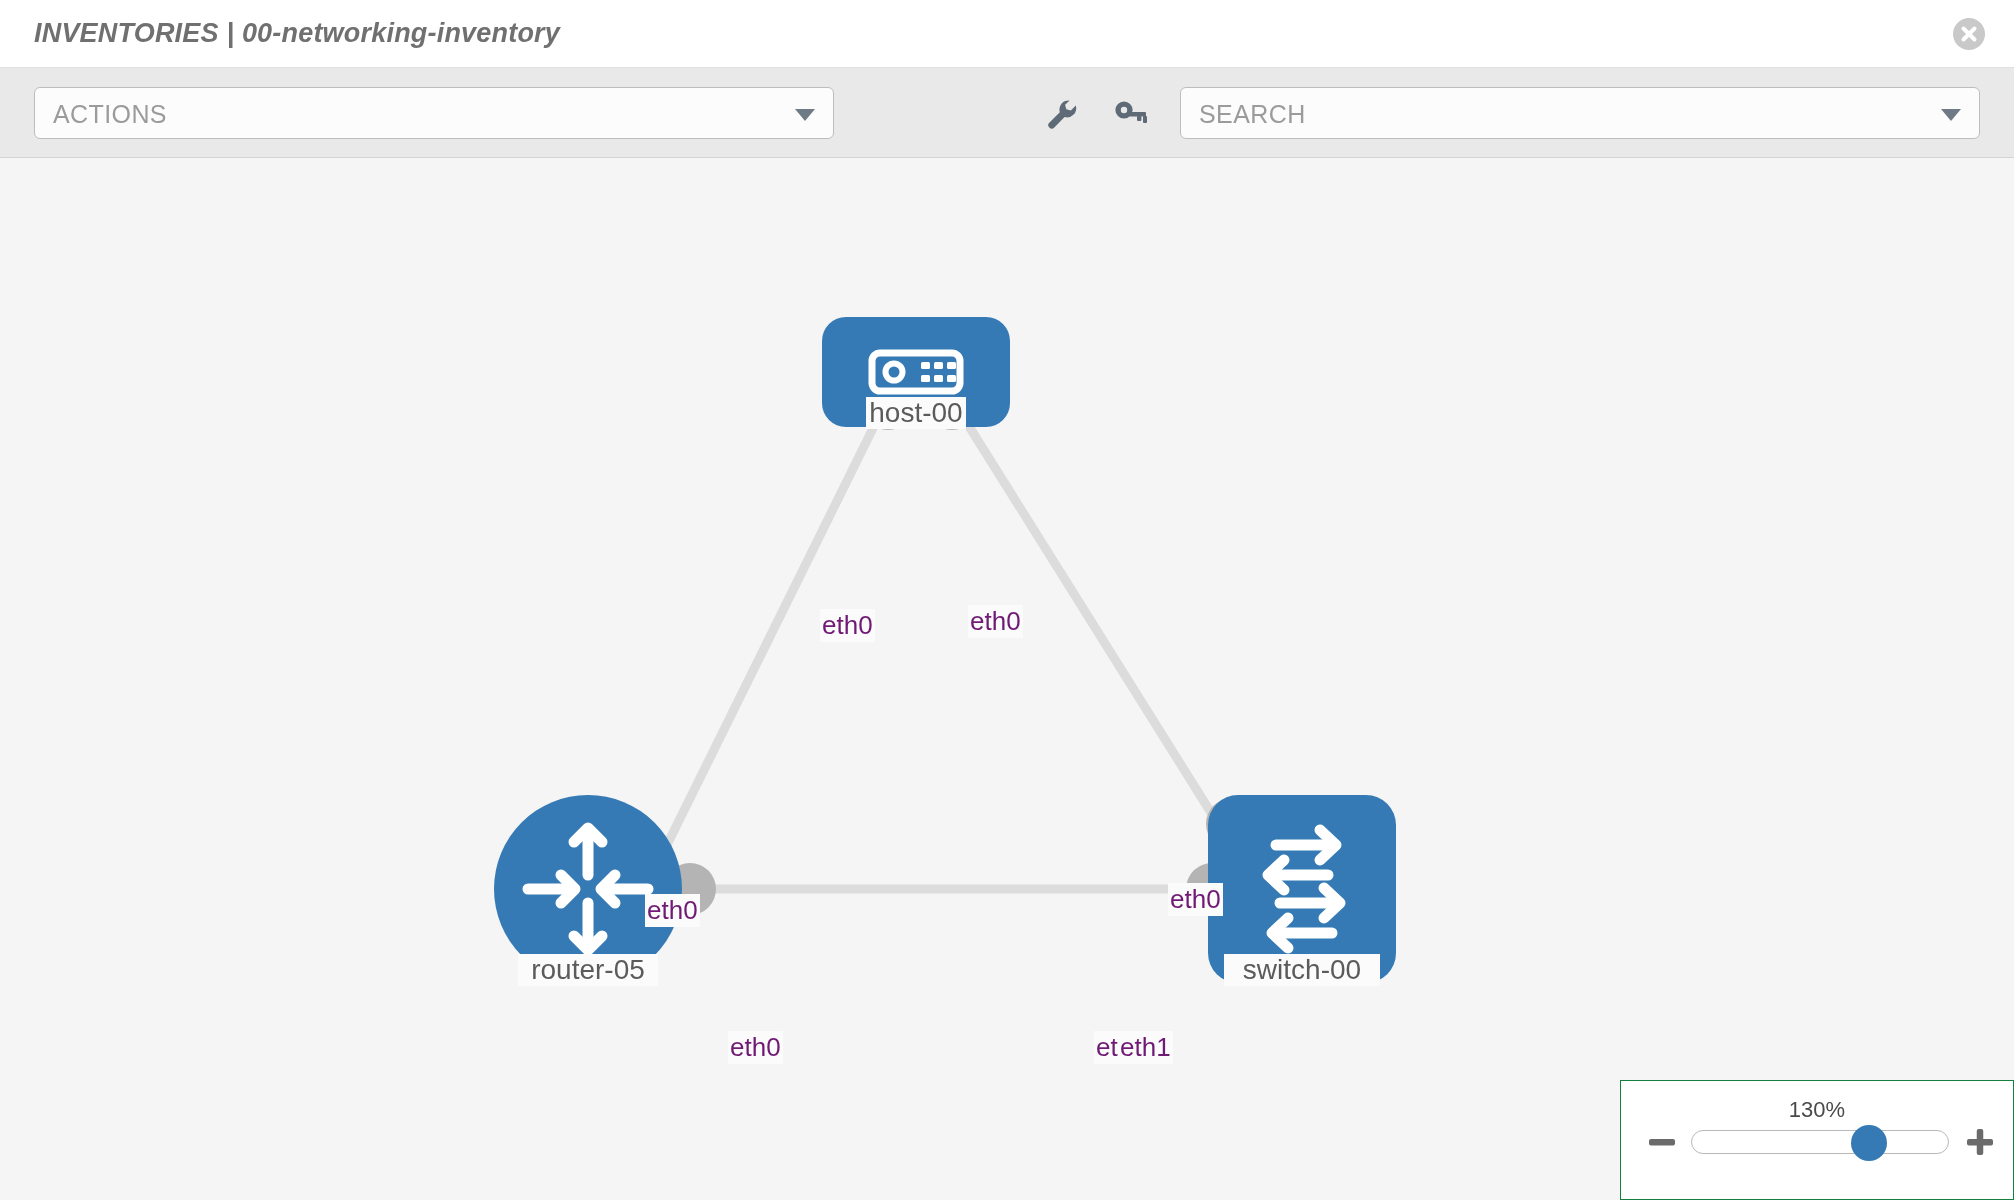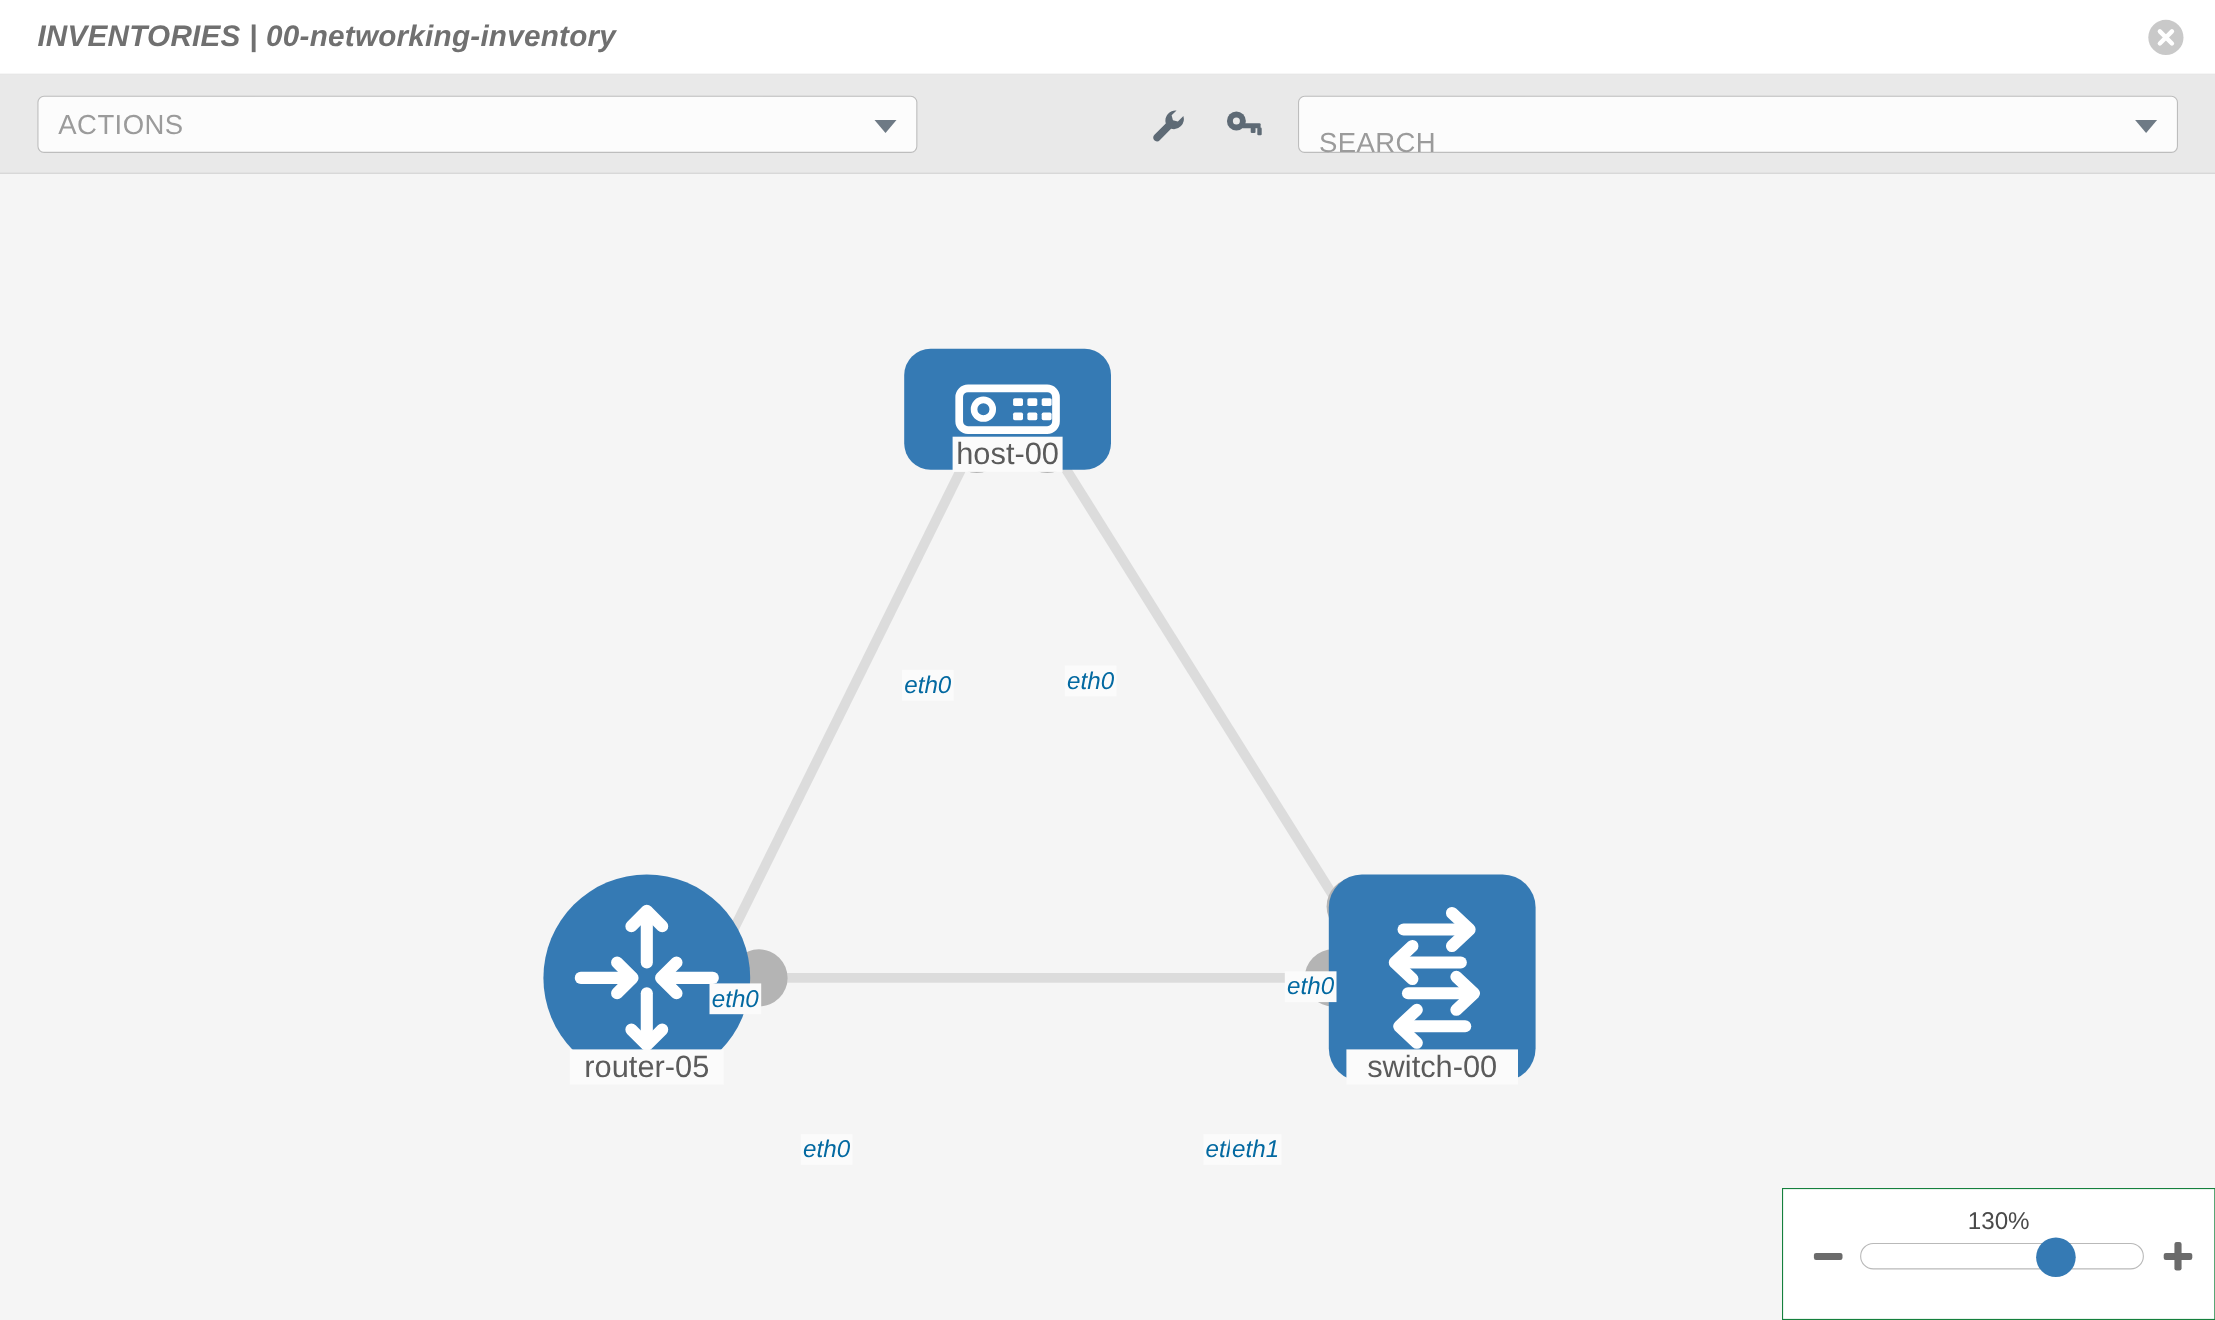--- a/index.html
+++ b/index.html
@@ -67,21 +67,21 @@
   .key-icon    { left: 1108px; }
 
   .search-box {
     position: absolute; left: 1180px; top: 19px;
     width: 800px; height: 52px;
     background: #fcfcfc;
     border: 1px solid #bdbdbd;
     border-radius: 6px;
   }
   .search-label {
-    position: absolute; left: 18px; top: 28px;
+    position: absolute; left: 18px; top: 12px;
     font-size: 25px; color: #9b9b9b;
     letter-spacing: .4px;
   }
 
   
   .canvas {
     position: absolute; top: 159px; left: 0;
     width: 2014px; height: 1041px;
     background: #f5f5f5;
     overflow: hidden;
@@ -101,25 +101,24 @@
   }
   .node-label {
     position: absolute;
     font-size: 28px; color: #5b5b5b;
     background: #fbfbfb;
     white-space: nowrap;
     text-align: center;
   }
   .edge-label {
     position: absolute;
-    font-size: 22px; color: #0369a1;
+    font-size: 26px; color: #701a75;
     background: #fbfbfb;
     padding: 1px 2px;
     white-space: nowrap;
-    font-style: italic;
   }
 
   
   .zoom-panel {
     position: absolute; right: 0; bottom: 0;
     width: 394px; height: 120px;
     background: #ffffff;
     border: 1px solid #15803d;
   }
   .zoom-value {

